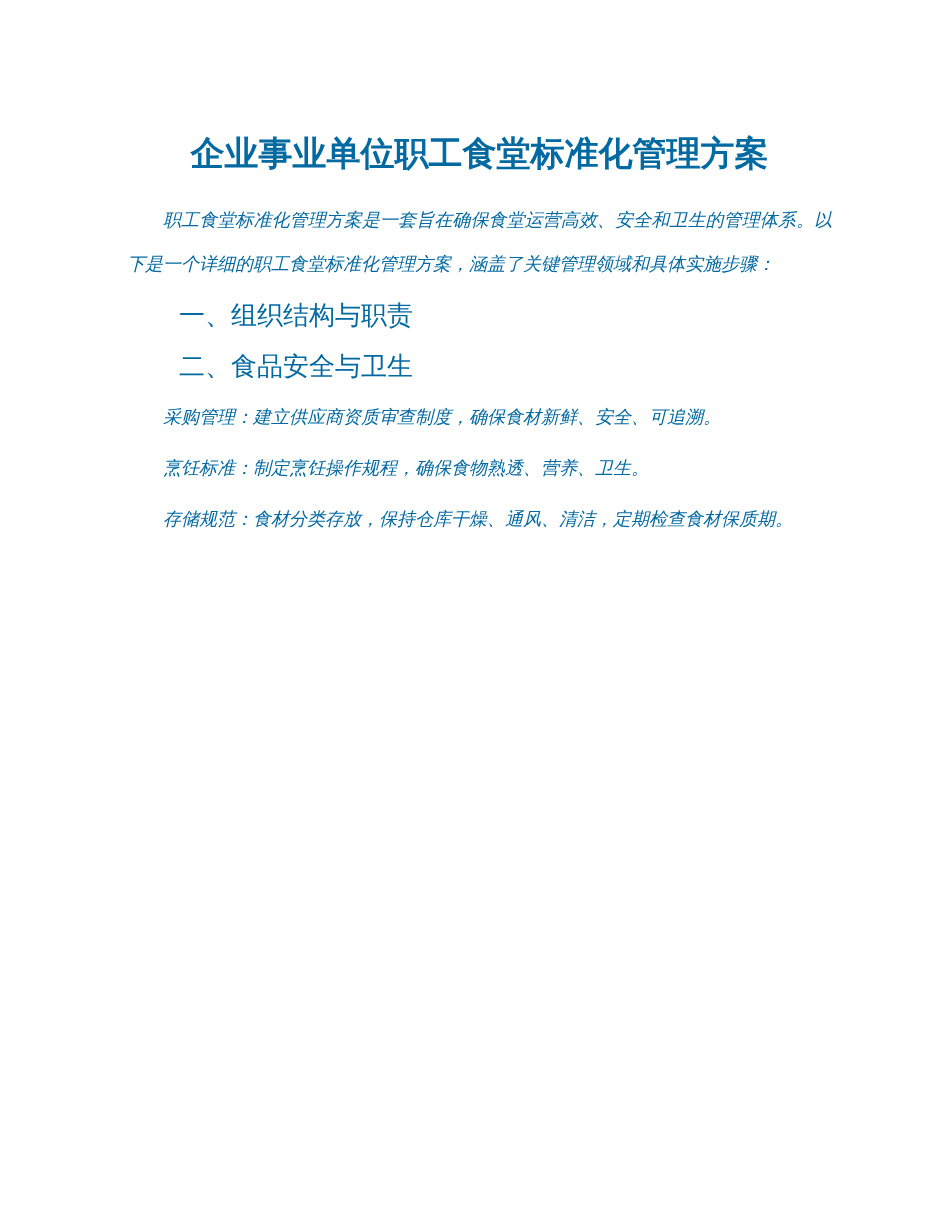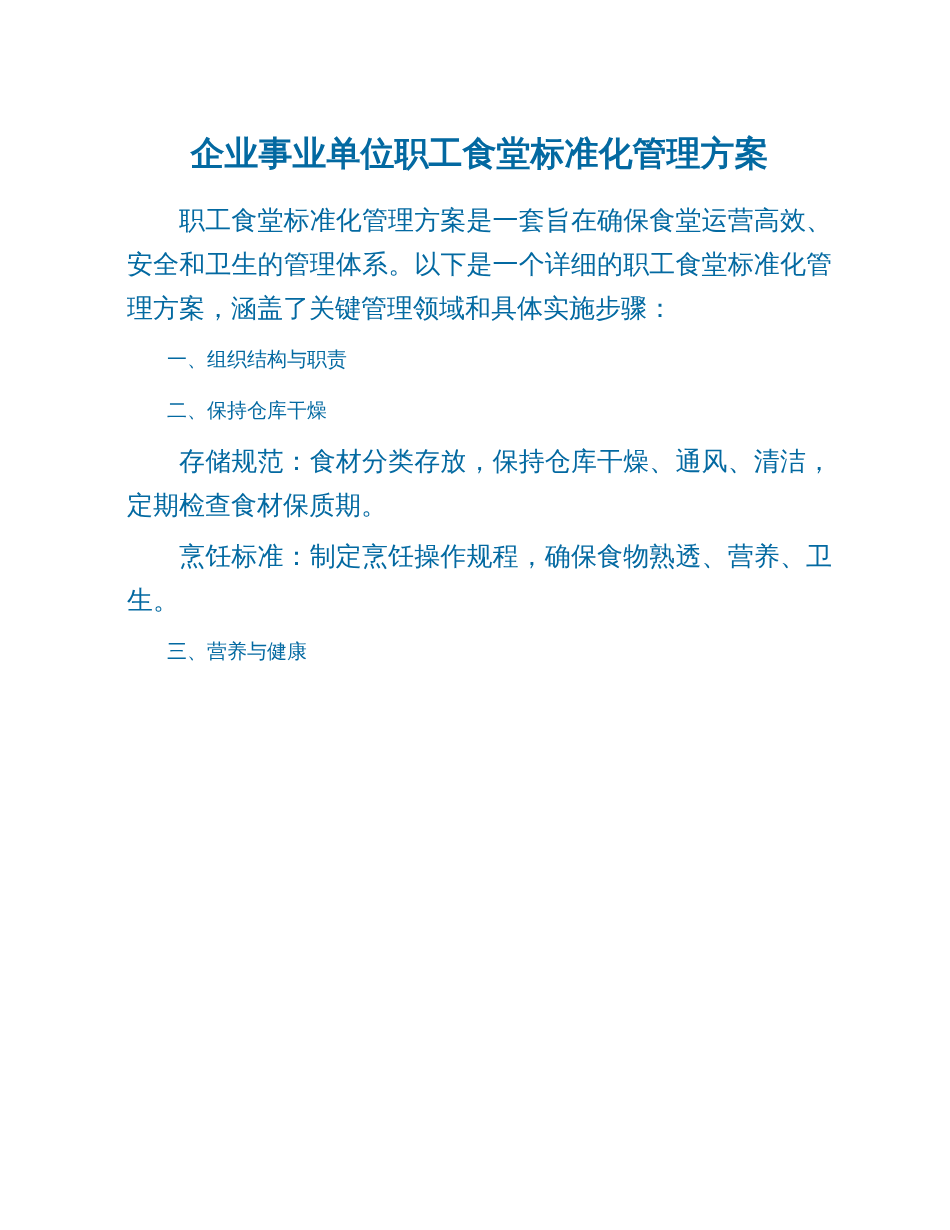--- a/index.html
+++ b/index.html
@@ -20,50 +20,51 @@
     margin-top: 20px;
   }
   .doc-title {
     font-size: 34px;
     font-weight: 700;
     line-height: 46px;
     text-align: center;
     margin: 0 0 22px 0;
   }
   .para {
-    font-size: 26px;
+    font-size: 18px;
     font-weight: 400;
     line-height: 44px;
     text-align: justify;
     text-indent: 2em;
     margin: 7px 0;
     word-break: break-all;
+    font-style: italic;
   }
   .section-heading {
     
-    font-size: 20px;
+    font-size: 26px;
     line-height: 44px;
     text-indent: 2em;
     margin: 7px 0;
   }
 </style>
 </head>
 <body>
 
 <div class="page">
   <h1 class="doc-title">企业事业单位职工食堂标准化管理方案</h1>
 
   <p class="para">职工食堂标准化管理方案是一套旨在确保食堂运营高效、安全和卫生的管理体系。以下是一个详细的职工食堂标准化管理方案，涵盖了关键管理领域和具体实施步骤：</p>
 
   <p class="section-heading">一、组织结构与职责</p>
 
 
 
-  <p class="section-heading">二、保持仓库干燥</p>
+  <p class="section-heading">二、食品安全与卫生</p>
 
+  <p class="para">采购管理：建立供应商资质审查制度，确保食材新鲜、安全、可追溯。</p>
+
+  <p class="para">烹饪标准：制定烹饪操作规程，确保食物熟透、营养、卫生。</p>
 
   <p class="para">存储规范：食材分类存放，保持仓库干燥、通风、清洁，定期检查食材保质期。</p>
 
-  <p class="para">烹饪标准：制定烹饪操作规程，确保食物熟透、营养、卫生。</p>
 
-
-  <p class="section-heading">三、营养与健康</p>
 </div>
 
 </body></html>

